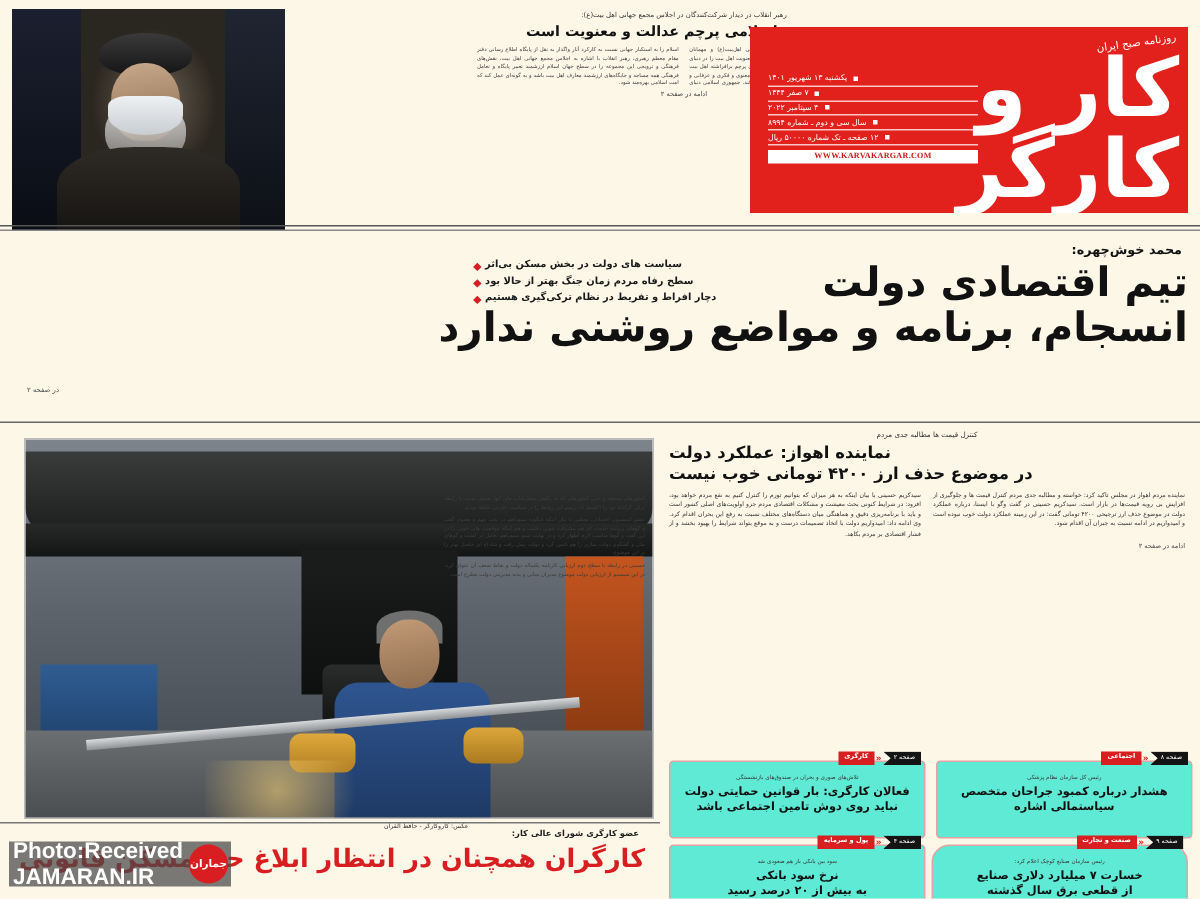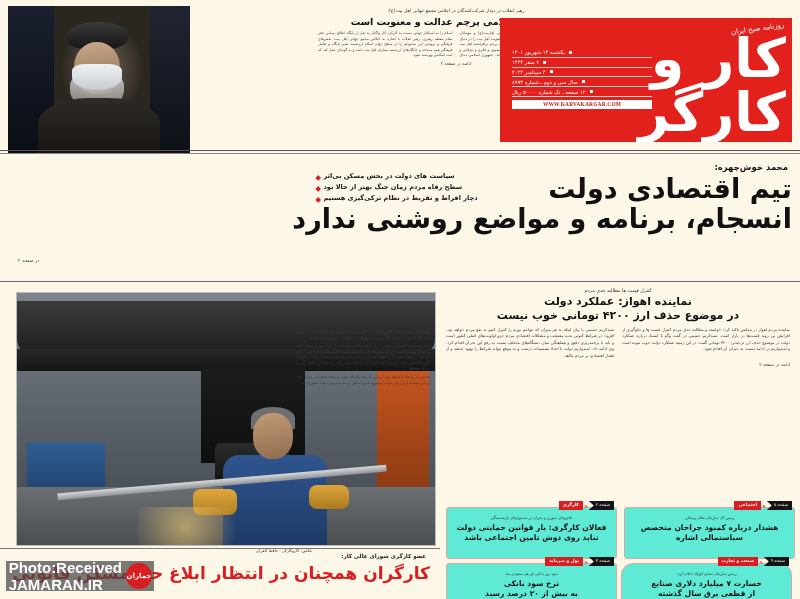--- a/index.html
+++ b/index.html
@@ -150,21 +150,21 @@
     background:linear-gradient(180deg,#d8dadc,#8e9295);transform:rotate(-5deg);}
   .wp-sparks{position:absolute;left:120px;top:214px;width:120px;height:40px;
     background:radial-gradient(circle at 40% 50%, rgba(255,215,120,.55), rgba(255,150,40,0) 70%);}
 
   #photo-credit{position:absolute;left:256px;top:548px;font-size:4.2px;color:#333;}
 
   
   #col-ahvaz{position:absolute;left:446px;top:288px;width:344px;}
   #ahvaz-kicker{font-size:4.8px;color:#333;text-align:center;margin-bottom:2px;}
   #ahvaz-head{
-    font-size:11px;font-weight:bold;color:#111;text-align:center;line-height:1.25;margin-bottom:4px;
+    font-size:11px;font-weight:bold;color:#111;text-align:left;line-height:1.25;margin-bottom:4px;
   }
   #ahvaz-cols{column-count:2;column-gap:8px;margin-top:4px;}
   #ahvaz-contd{margin-top:3px;text-align:right;}
 
   #worker-side-text{
     position:absolute;left:296px;top:330px;width:134px;
   }
 
   
   #brief-grid{position:absolute;left:444px;top:486px;width:350px;height:110px;}

